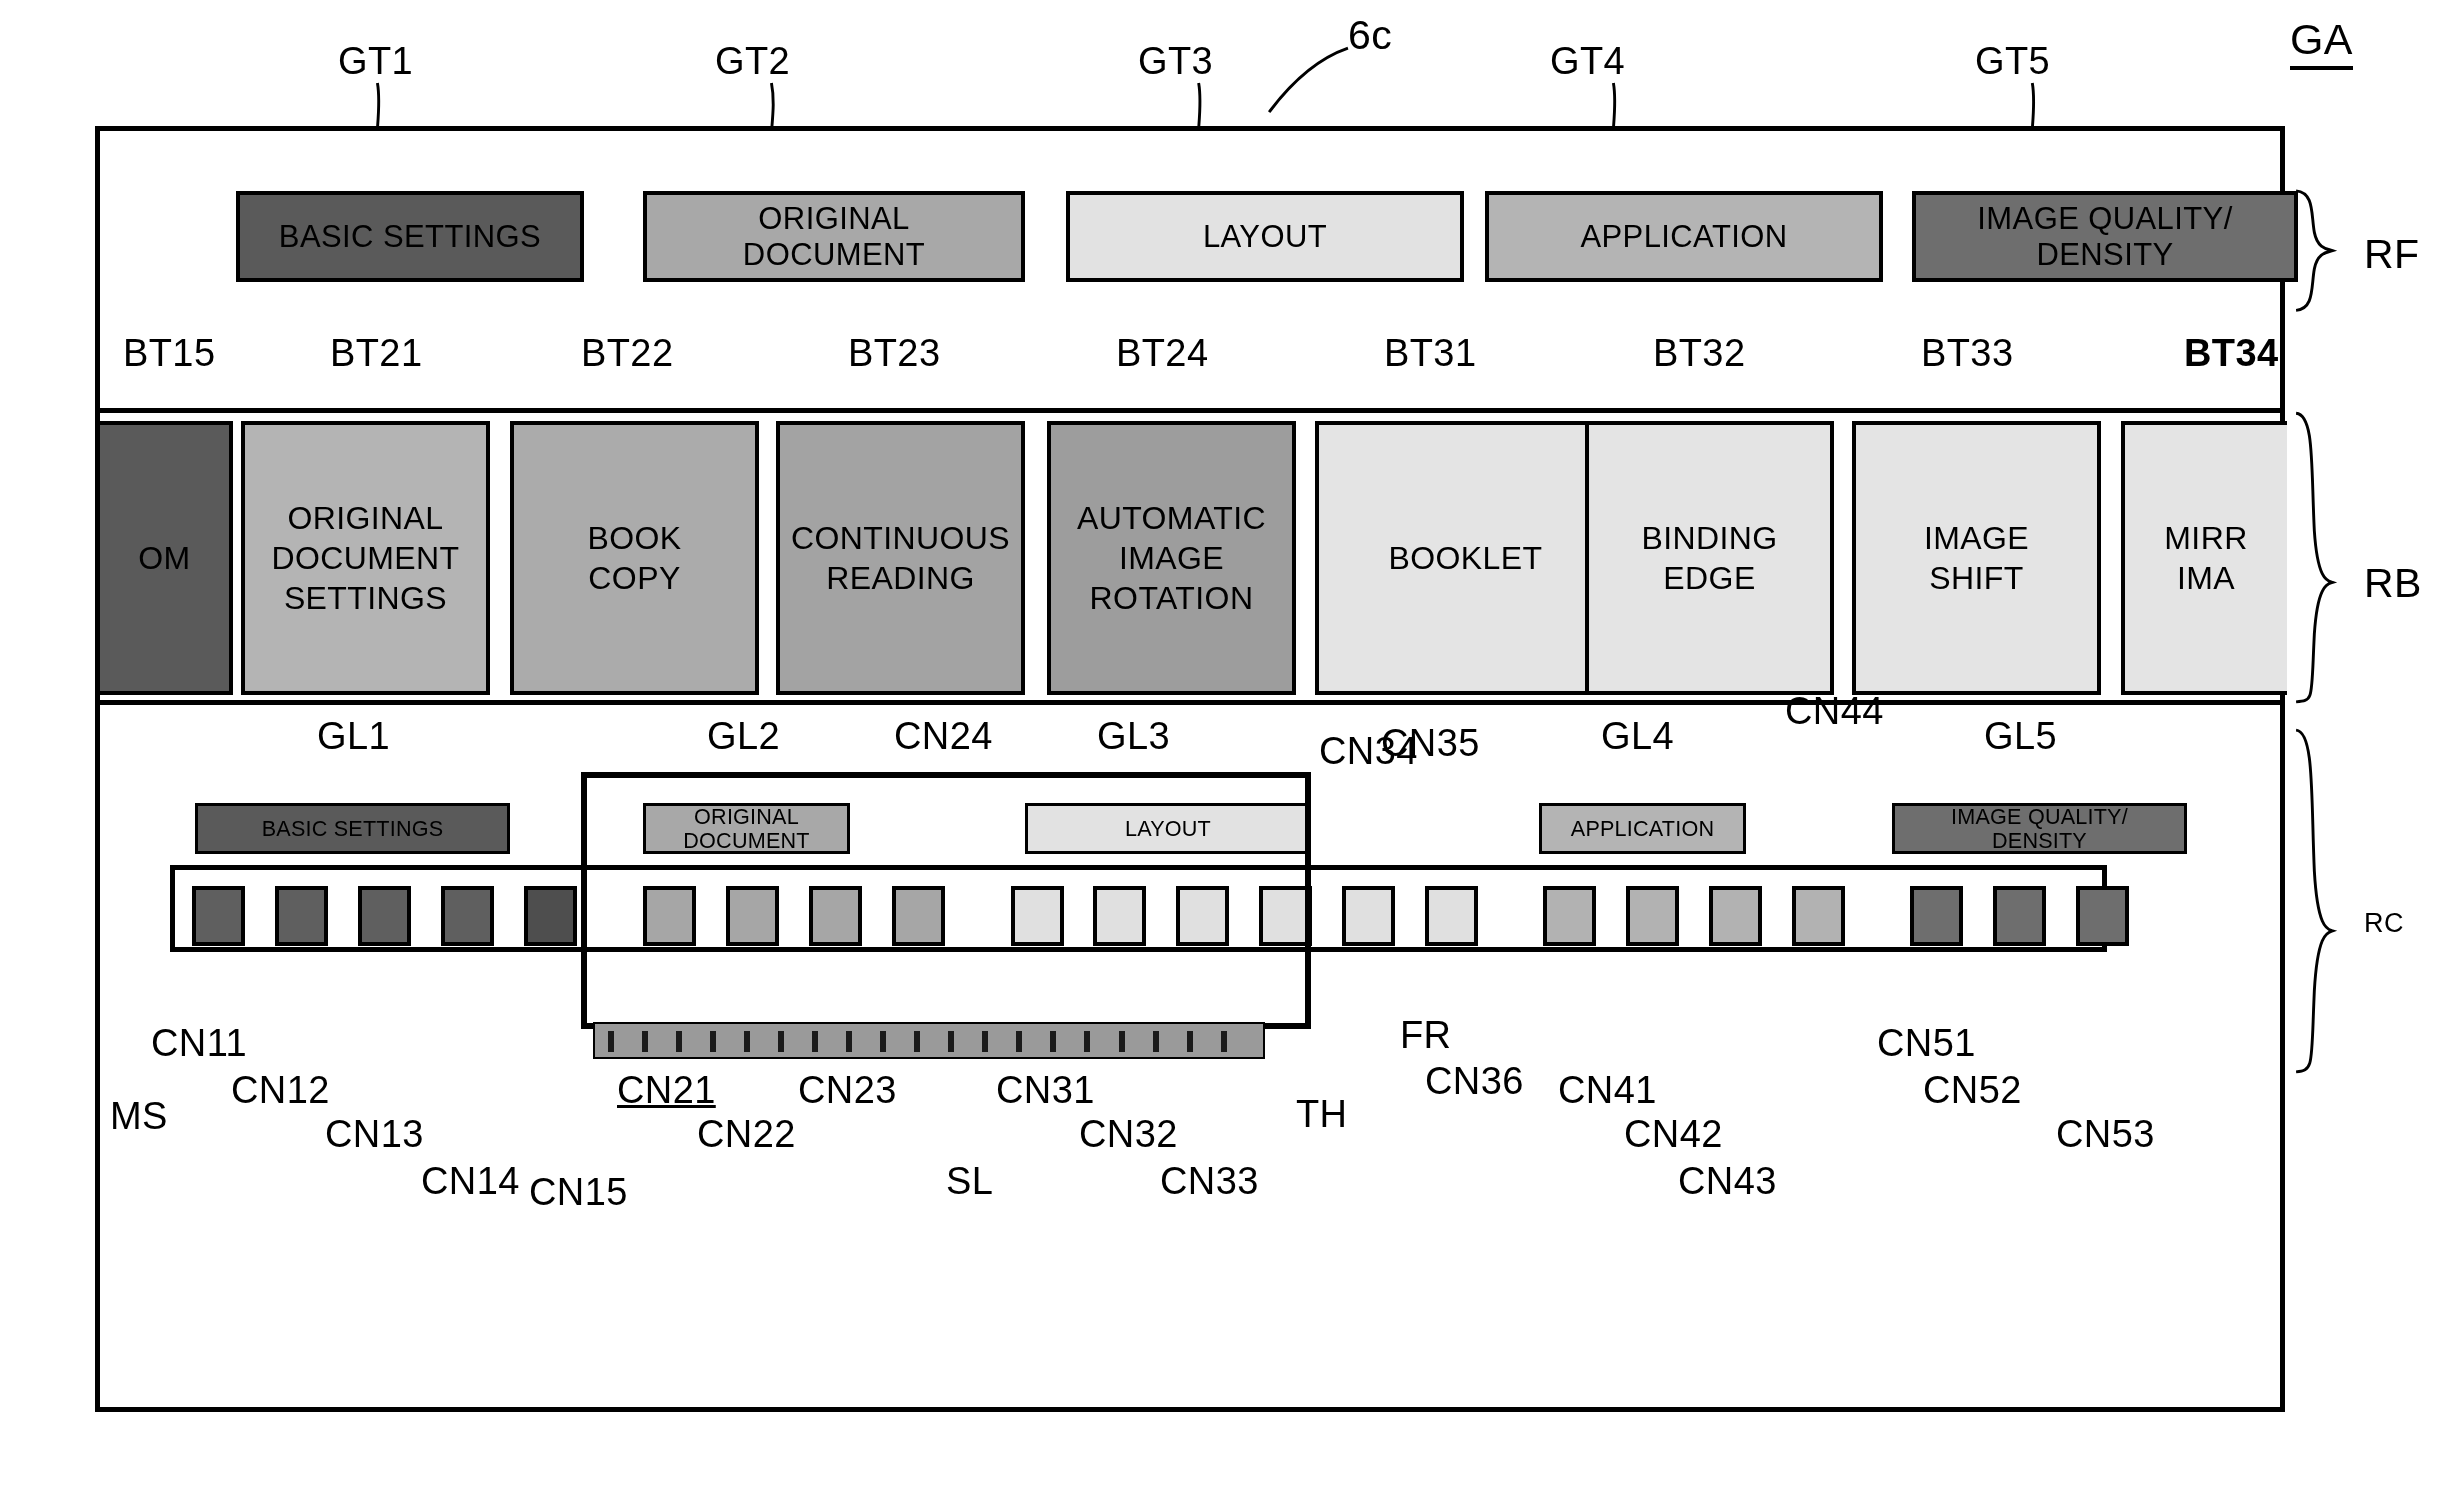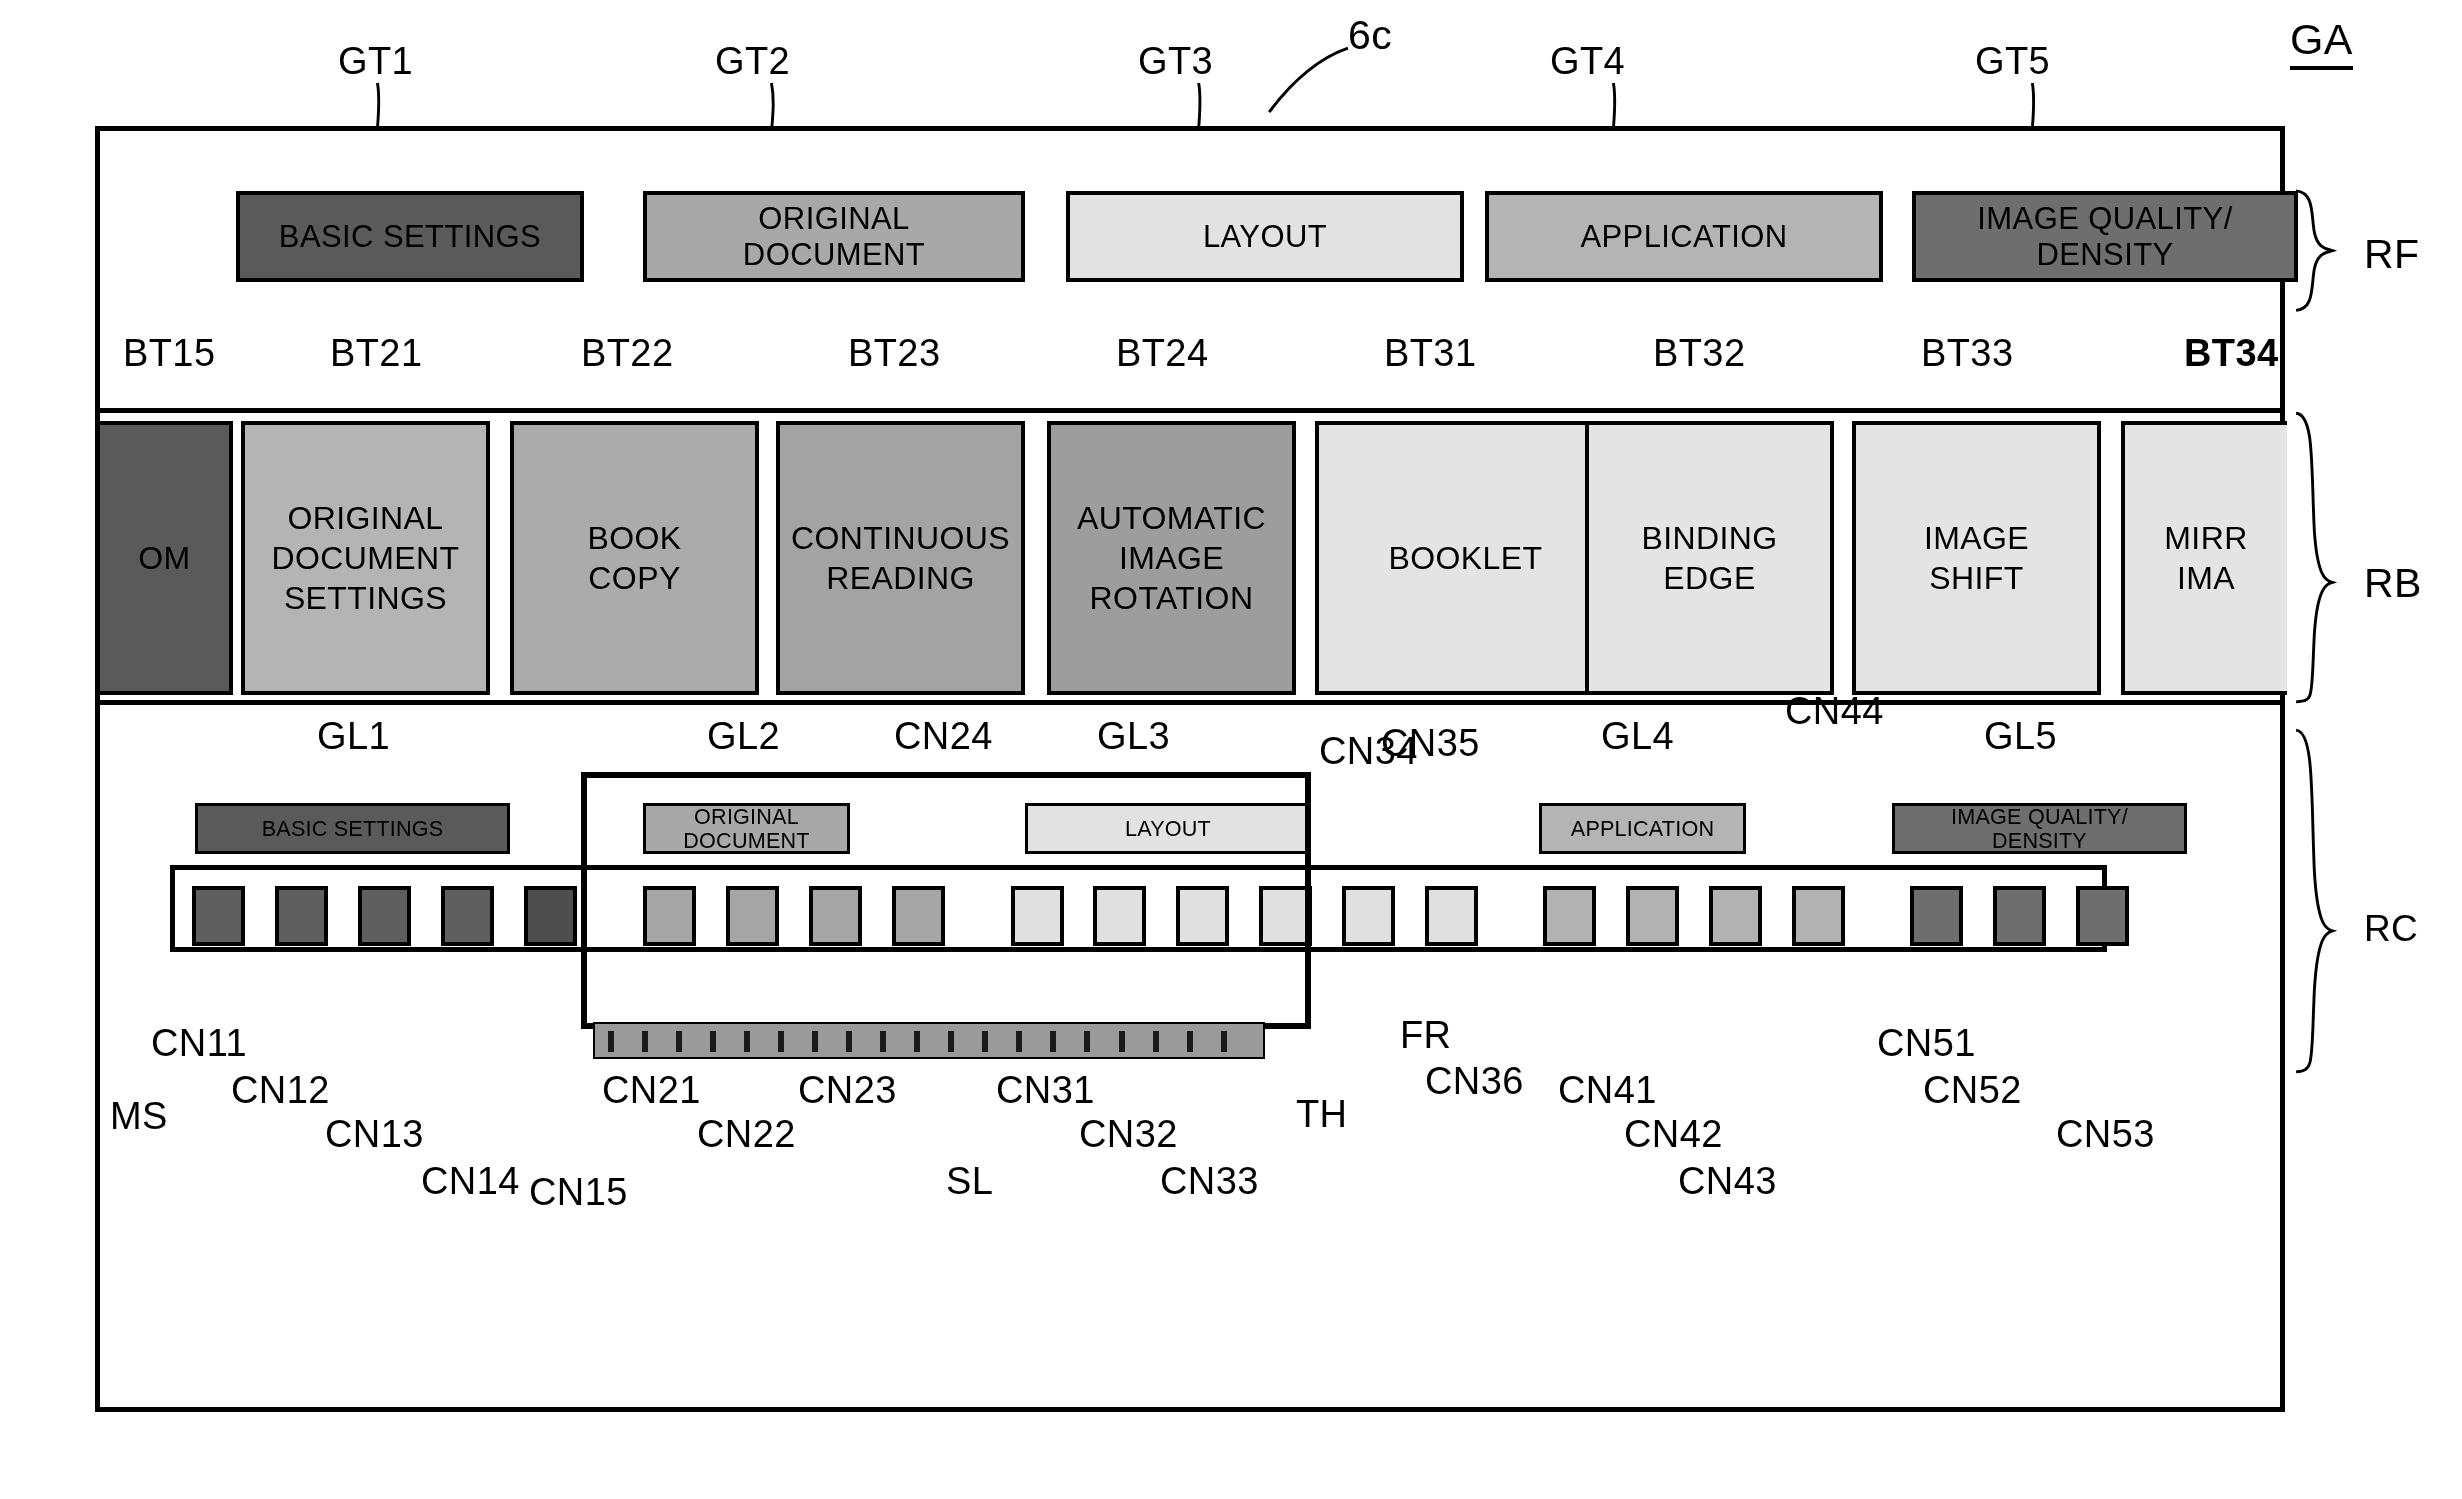--- a/index.html
+++ b/index.html
@@ -134,21 +134,21 @@
 </svg>
 
 <div class="abs" id="outer-frame"></div>
 
 <div class="ref underline" style="left:2290px;top:15px;font-size:43px;">GA</div>
 
 <div class="ref" style="left:1348px;top:11.6px;font-size:41px;">6c</div>
 
 <div class="ref" style="left:2364px;top:231px;font-size:41px;">RF</div>
 <div class="ref" style="left:2364px;top:560px;font-size:41px;">RB</div>
-<div class="ref" style="left:2364px;top:908px;font-size:37px;">RC</div>
+<div class="ref" style="left:2364px;top:908px;font-size:27px;">RC</div>
 
 <div class="abs" style="left:95px;top:408px;width:2190px;height:5px;background:#000;"></div>
 <div class="abs" style="left:95px;top:700px;width:2190px;height:5px;background:#000;"></div>
 
 <div class="ref" style="left:338px;top:40px;">GT1</div>
 <div class="ref" style="left:715px;top:40px;">GT2</div>
 <div class="ref" style="left:1138px;top:40px;">GT3</div>
 <div class="ref" style="left:1550px;top:40px;">GT4</div>
 <div class="ref" style="left:1975px;top:40px;">GT5</div>
 
@@ -283,21 +283,21 @@
     <div class="tick" style="left: 626px;"></div>
   </div>
 
 <div class="ref" style="left:110px;top:1095px;">MS</div>
 <div class="ref" style="left:151px;top:1022px;">CN11</div>
 <div class="ref" style="left:231px;top:1069px;">CN12</div>
 <div class="ref" style="left:325px;top:1113px;">CN13</div>
 <div class="ref" style="left:421px;top:1160px;">CN14</div>
 <div class="ref" style="left:529px;top:1144px;margin-top:27px;">CN15</div>
 
-<div class="ref" style="left:602px;top:1069px;">CN21</div>
+<div class="ref" style="left:617px;top:1069px;text-decoration:underline;">CN21</div>
 <div class="ref" style="left:697px;top:1113px;">CN22</div>
 <div class="ref" style="left:798px;top:1069px;">CN23</div>
 
 <div class="ref" style="left:946px;top:1160px;">SL</div>
 
 <div class="ref" style="left:996px;top:1069px;">CN31</div>
 <div class="ref" style="left:1079px;top:1113px;">CN32</div>
 <div class="ref" style="left:1160px;top:1160px;">CN33</div>
 
 <div class="ref" style="left:1296px;top:1093px;">TH</div>

